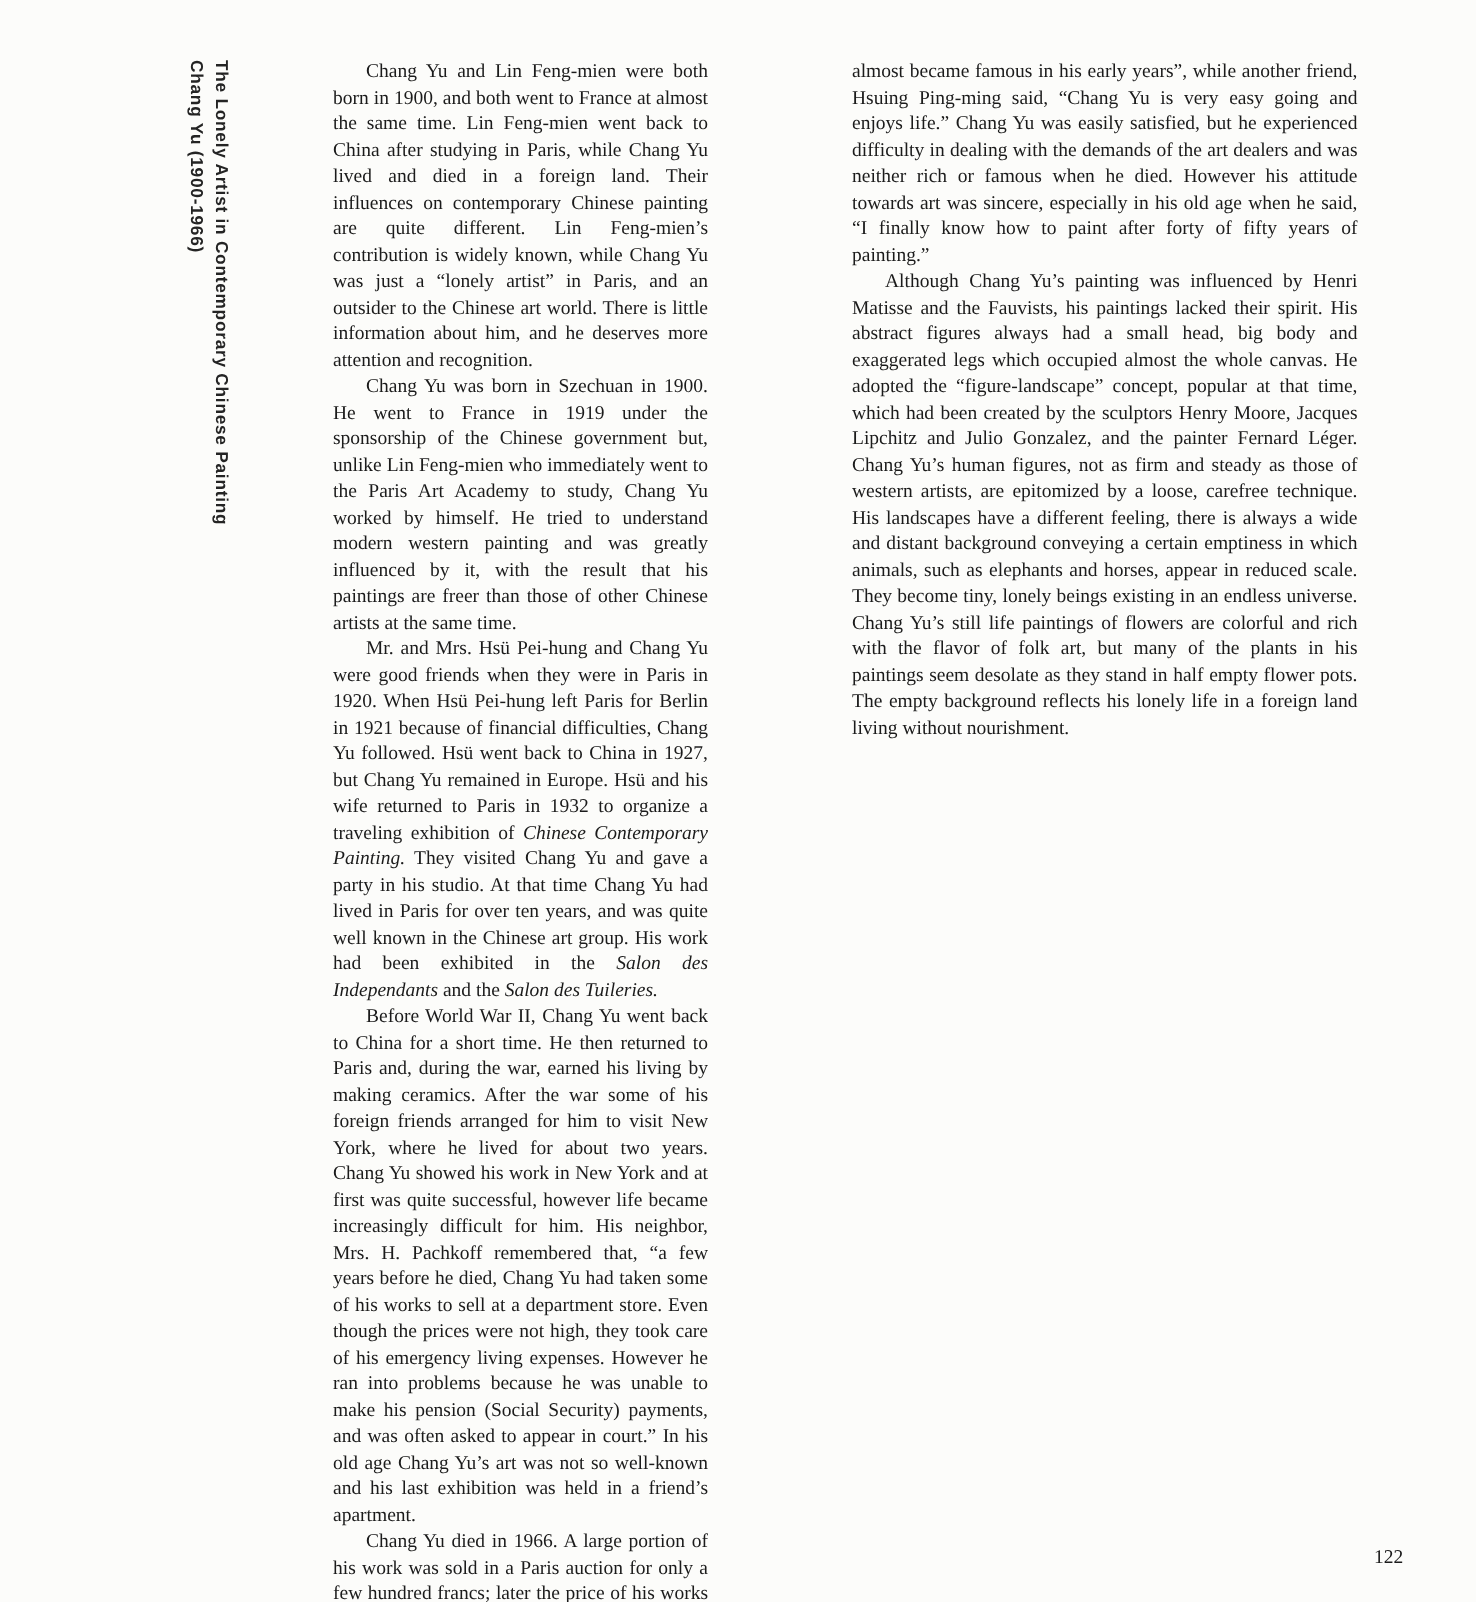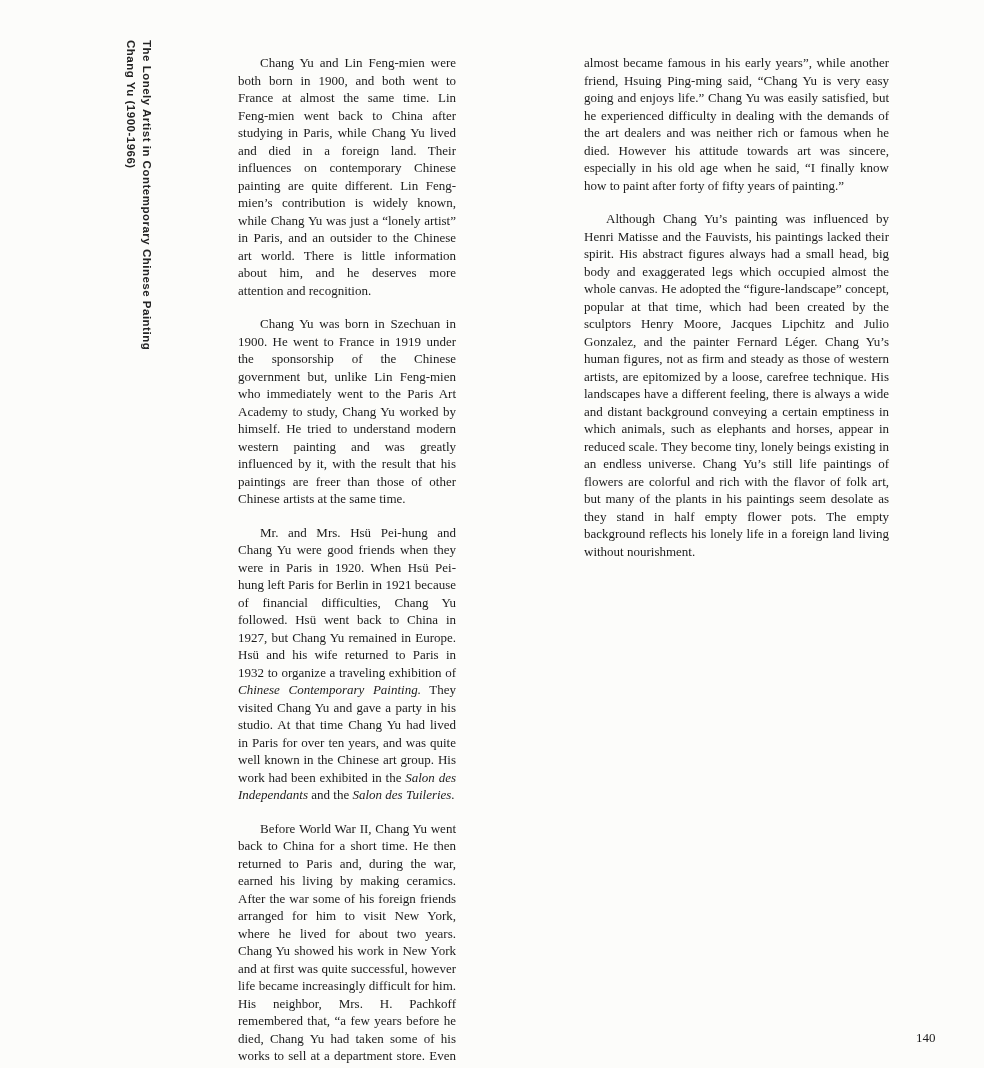--- a/index.html
+++ b/index.html
@@ -45,21 +45,21 @@
   }
   .column-left {
     left: 222px;
     width: 250px;
   }
   .column-right {
     left: 568px;
     width: 337px;
   }
   .para {
-    margin: 16px;
+    margin: 0;
   }
   .para.indent {
     text-indent: 22px;
   }
   .para em {
     font-style: italic;
   }
   .page-number {
     position: absolute;
     left: 916px;
@@ -85,15 +85,15 @@
       <p class="para indent"><span>Mr. and Mrs. Hsü Pei-hung and Chang Yu were good friends when they were in Paris in 1920. When Hsü Pei-hung left Paris for Berlin in 1921 because of financial difficulties, Chang Yu followed. Hsü went back to China in 1927, but Chang Yu remained in Europe. Hsü and his wife returned to Paris in 1932 to organize a traveling exhibition of </span><em>Chinese Contemporary Painting.</em><span> They visited Chang Yu and gave a party in his studio. At that time Chang Yu had lived in Paris for over ten years, and was quite well known in the Chinese art group. His work had been exhibited in the </span><em>Salon des Independants</em><span> and the </span><em>Salon des Tuileries.</em></p>
       <p class="para indent"><span>Before World War II, Chang Yu went back to China for a short time. He then returned to Paris and, during the war, earned his living by making ceramics. After the war some of his foreign friends arranged for him to visit New York, where he lived for about two years. Chang Yu showed his work in New York and at first was quite successful, however life became increasingly difficult for him. His neighbor, Mrs. H. Pachkoff remembered that, “a few years before he died, Chang Yu had taken some of his works to sell at a department store. Even though the prices were not high, they took care of his emergency living expenses. However he ran into problems because he was unable to make his pension (Social Security) payments, and was often asked to appear in court.” In his old age Chang Yu’s art was not so well-known and his last exhibition was held in a friend’s apartment.</span></p>
       <p class="para indent"><span>Chang Yu died in 1966. A large portion of his work was sold in a Paris auction for only a few hundred francs; later the price of his works increased to several hundred thousand francs. At least two exhibits of his work were held after his death, one at the Galerie J.C. Riedel and the other at the Galerie Oriental. Chang Yu did not become famous probably because of his undisciplined life. His friend, Hsi Te-chin, said, “Chang Yu</span></p>
     </div>
 
   <div class="column column-right">
       <p class="para"><span>almost became famous in his early years”, while another friend, Hsuing Ping-ming said, “Chang Yu is very easy going and enjoys life.” Chang Yu was easily satisfied, but he experienced difficulty in dealing with the demands of the art dealers and was neither rich or famous when he died. However his attitude towards art was sincere, especially in his old age when he said, “I finally know how to paint after forty of fifty years of painting.”</span></p>
       <p class="para indent"><span>Although Chang Yu’s painting was influenced by Henri Matisse and the Fauvists, his paintings lacked their spirit. His abstract figures always had a small head, big body and exaggerated legs which occupied almost the whole canvas. He adopted the “figure-landscape” concept, popular at that time, which had been created by the sculptors Henry Moore, Jacques Lipchitz and Julio Gonzalez, and the painter Fernard Léger. Chang Yu’s human figures, not as firm and steady as those of western artists, are epitomized by a loose, carefree technique. His landscapes have a different feeling, there is always a wide and distant background conveying a certain emptiness in which animals, such as elephants and horses, appear in reduced scale. They become tiny, lonely beings existing in an endless universe. Chang Yu’s still life paintings of flowers are colorful and rich with the flavor of folk art, but many of the plants in his paintings seem desolate as they stand in half empty flower pots. The empty background reflects his lonely life in a foreign land living without nourishment.</span></p>
     </div>
 
-  <div class="page-number">140</div>
+  <div class="page-number">122</div>
 
 </div>
 
 </body></html>

